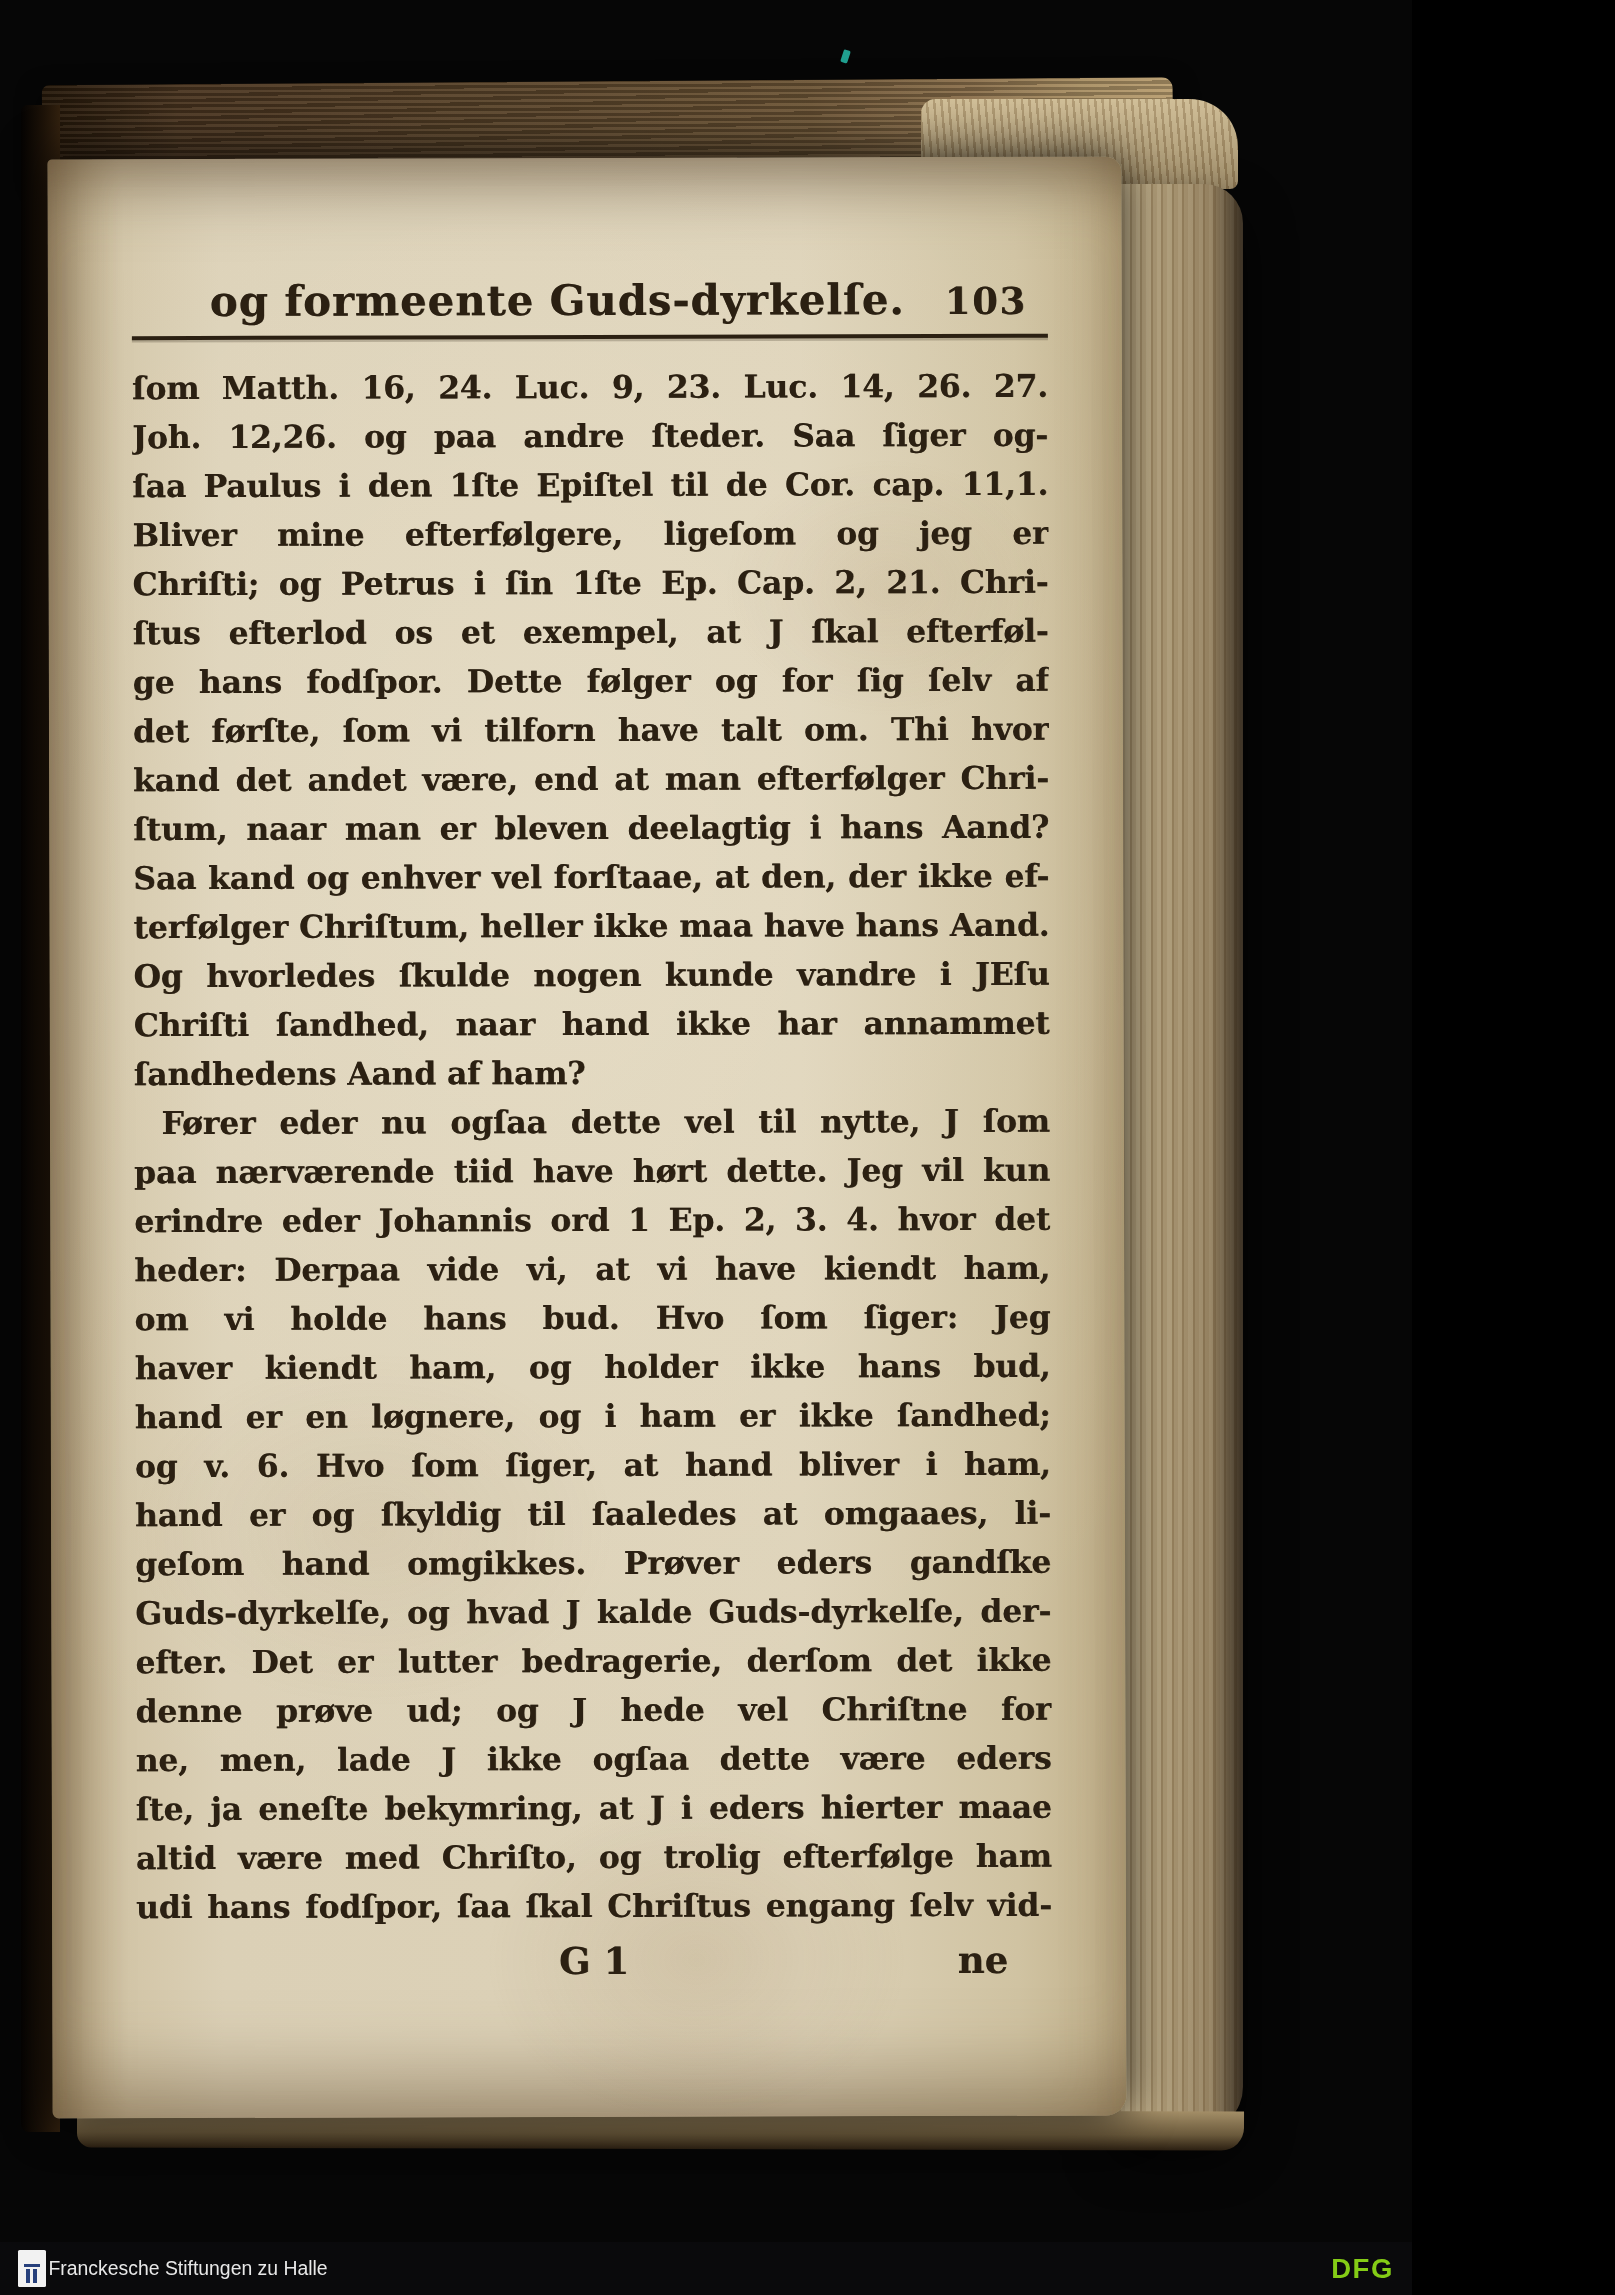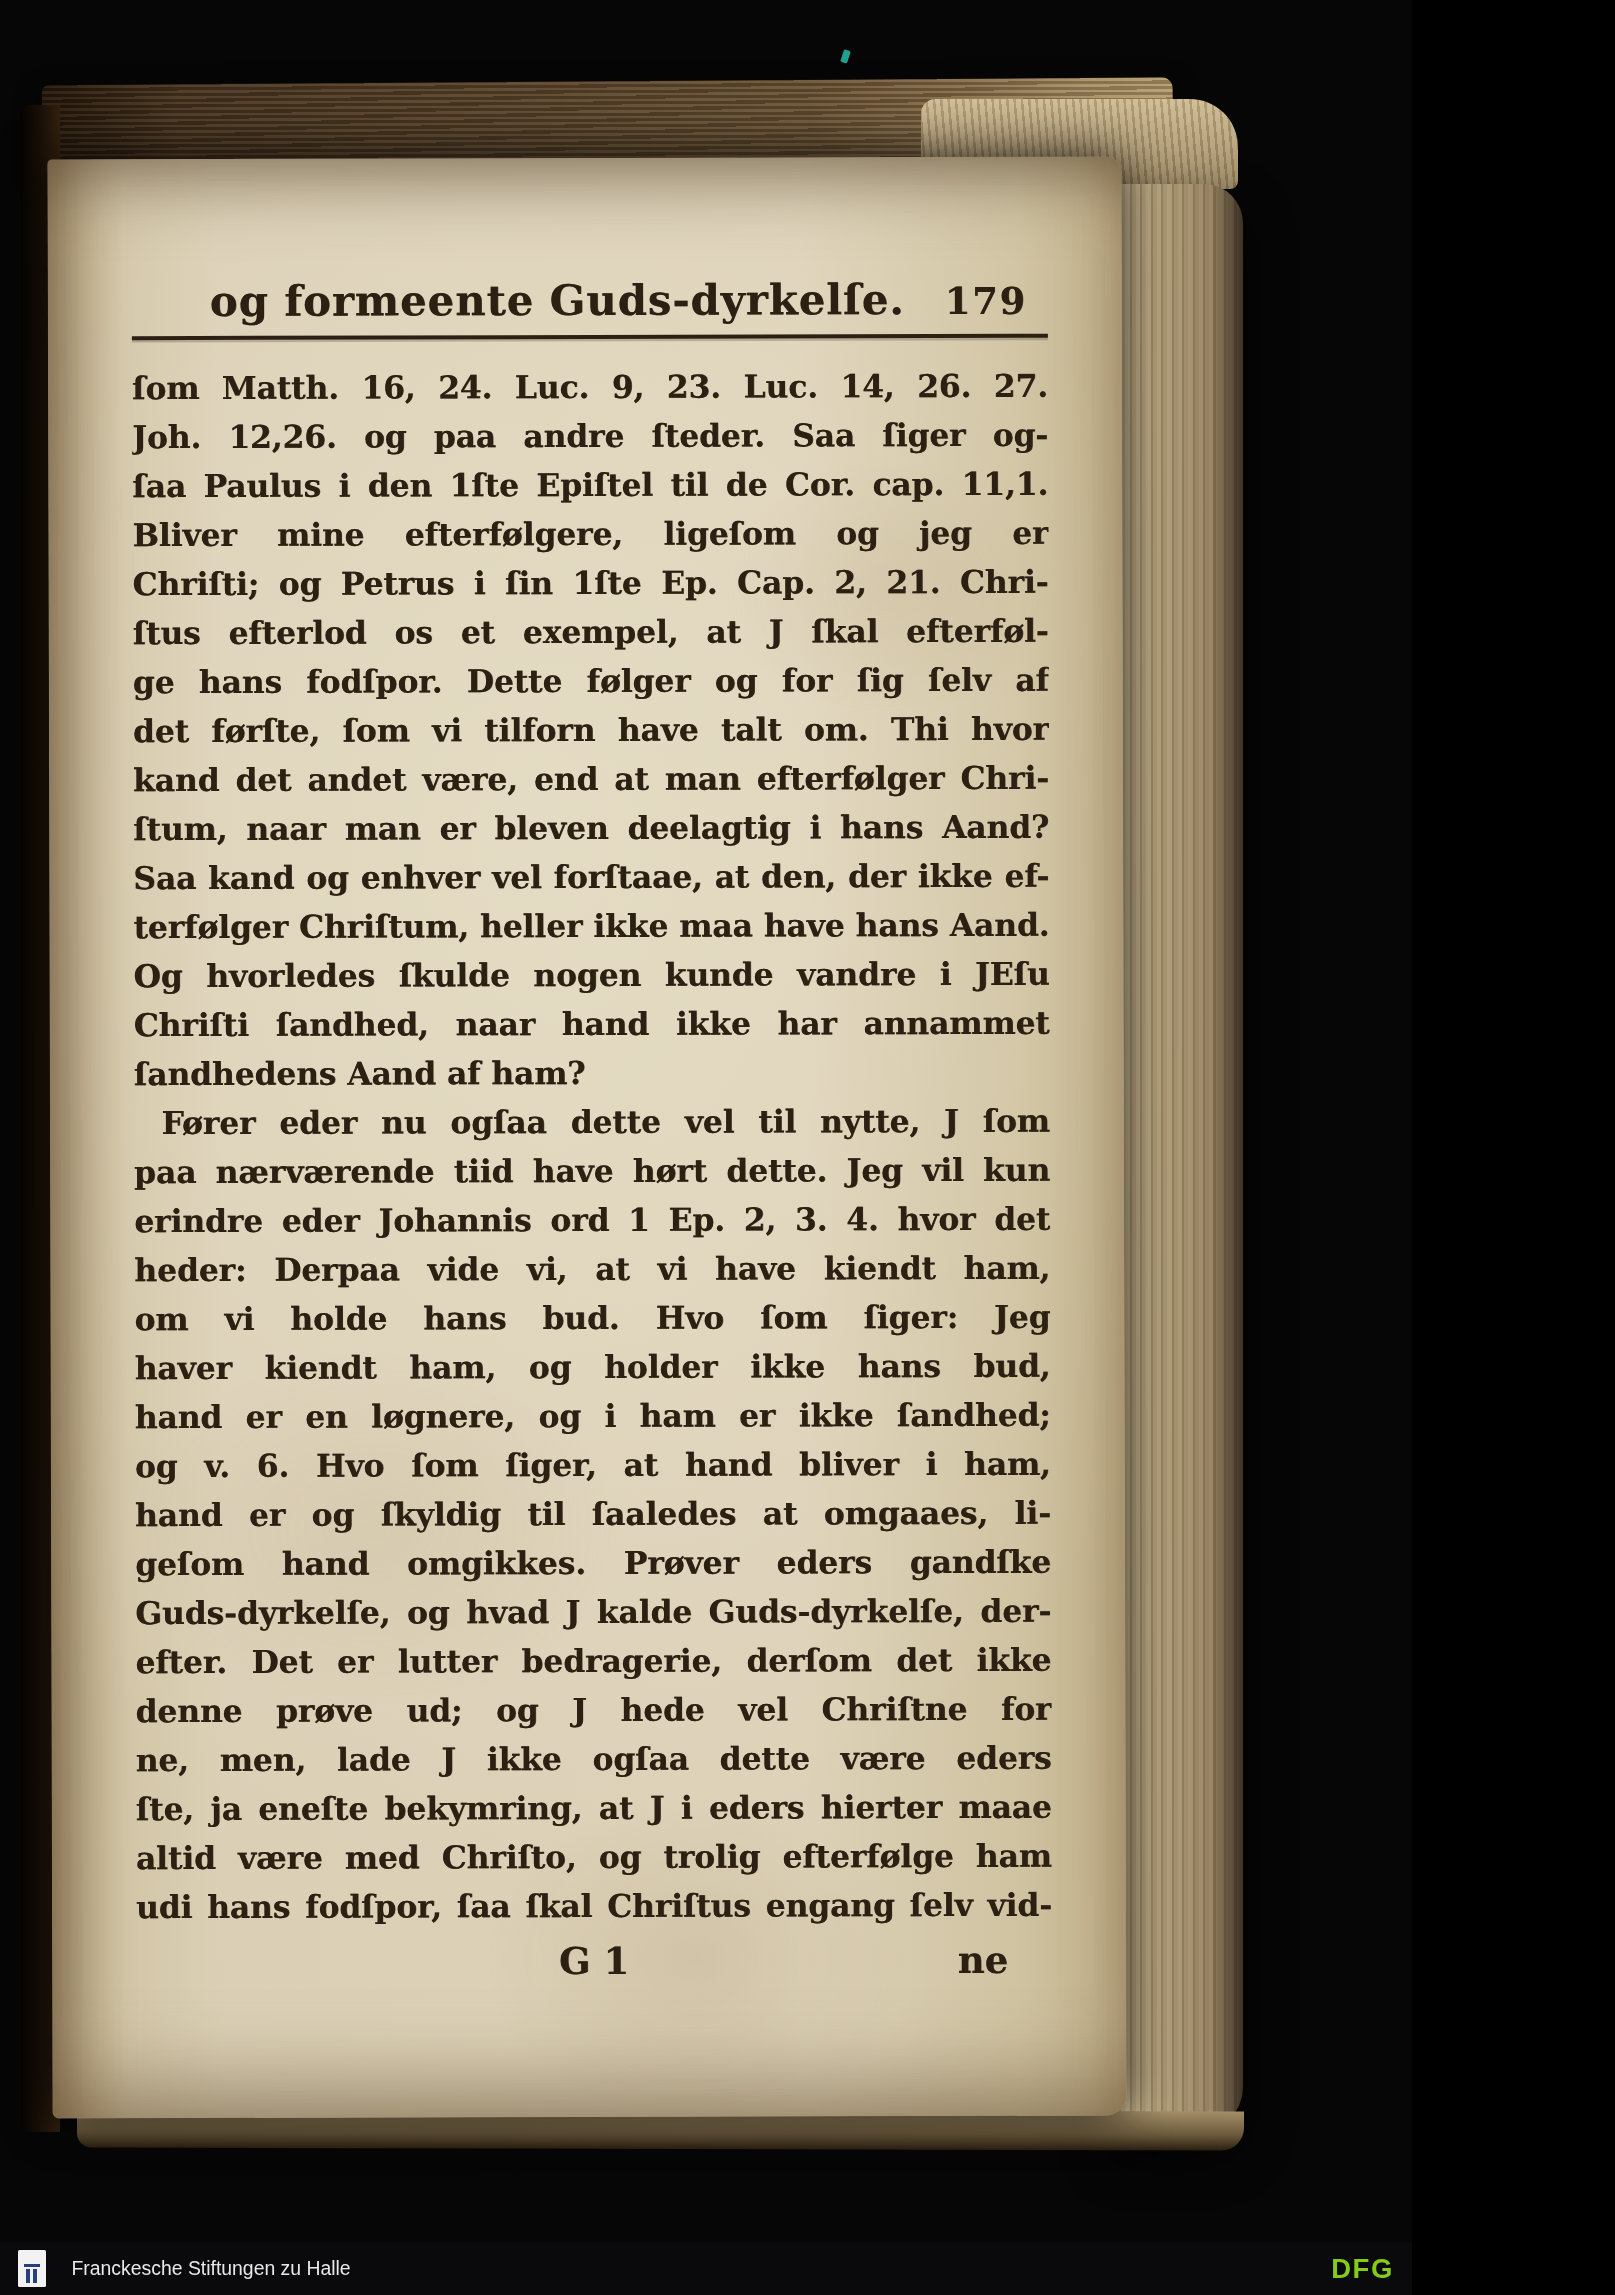--- a/index.html
+++ b/index.html
@@ -73,41 +73,41 @@
 
   
   .footerbar{position:absolute;left:0;right:0;bottom:0;height:53px;background:#0a0a0c;
     display:flex;align-items:center;justify-content:space-between;padding:0 18px;box-sizing:border-box;}
   .f-left{display:flex;align-items:center;}
   .inst-logo{width:27.5px;height:37px;background:#f2f2f2;border-radius:1.6px;
     display:flex;flex-direction:column;align-items:center;justify-content:flex-end;padding-bottom:4px;box-sizing:border-box;}
   .inst-logo .roof{width:16px;height:3.2px;background:var(--c-logo-blue,#27407c);margin-bottom:2.4px;}
   .inst-logo .pillars{display:flex;gap:3.2px;}
   .inst-logo .pillar{width:4px;height:13.7px;background:var(--c-logo-blue,#27407c);}
-  .inst-name{color:var(--c-footer-text,#e8e8e8);font:400 19.4px "Liberation Sans",sans-serif;margin-left:26px;}
+  .inst-name{color:var(--c-footer-text,#e8e8e8);font:400 19.4px "Liberation Sans",sans-serif;margin-left:3px;}
   .dfg{color:#84cc16;font:700 27.5px "Liberation Sans",sans-serif;letter-spacing:1.6px;}
 </style>
 </head>
 <body>
 
 <div class="scene">
   <div class="artifact"></div>
 
   <div>
     <div class="binding-top"></div>
     <div class="top-edge"></div>
     <div class="left-cover"></div>
     <div class="fore-edge"></div>
     <div class="bottom-edge"></div>
 
     <div class="page">
       <div class="page-inner">
         <div class="header">
           <span class="htitle">og formeente Guds-dyrkelſe.</span>
-          <span class="pnum">179</span>
+          <span class="pnum">103</span>
         </div>
         <div class="hrule"></div>
         <div class="body">
             <div class="tline">ſom Matth. 16, 24. Luc. 9, 23. Luc. 14, 26. 27.</div>
             <div class="tline">Joh. 12,26. og paa andre ſteder.  Saa ſiger og-</div>
             <div class="tline">ſaa Paulus i den 1ſte Epiſtel til de Cor. cap. 11,1.</div>
             <div class="tline">Bliver mine efterfølgere, ligeſom og jeg er</div>
             <div class="tline">Chriſti; og Petrus i ſin 1ſte Ep. Cap. 2, 21. Chri-</div>
             <div class="tline">ſtus efterlod os et exempel, at J ſkal efterføl-</div>
             <div class="tline">ge hans fodſpor.  Dette følger og for ſig ſelv af</div>

